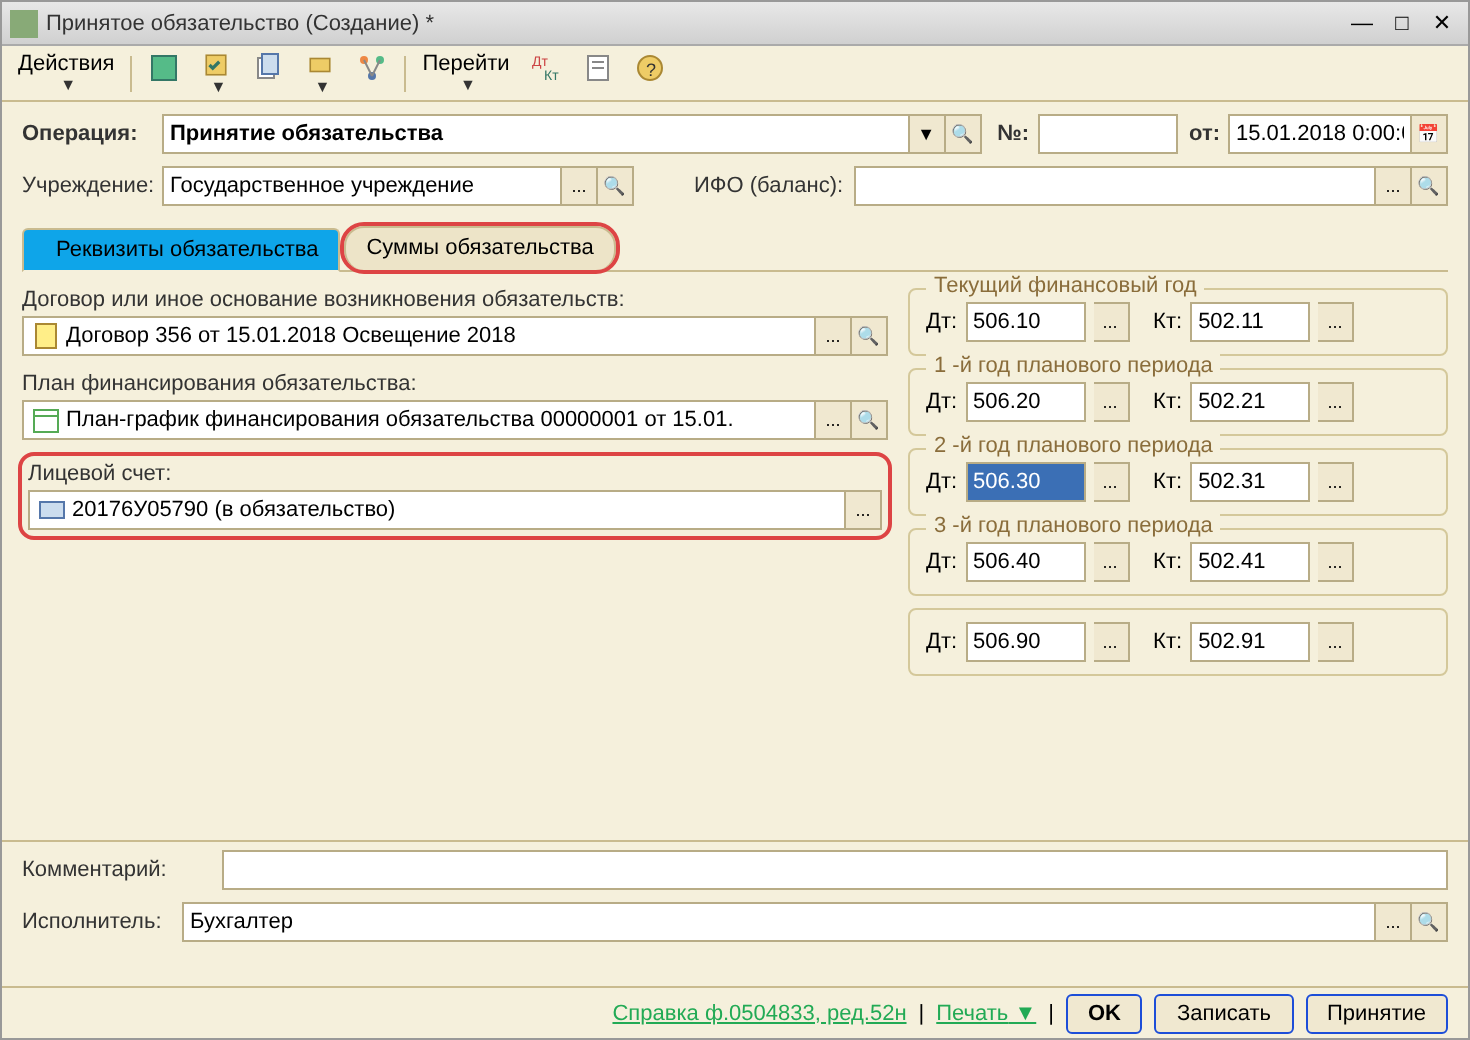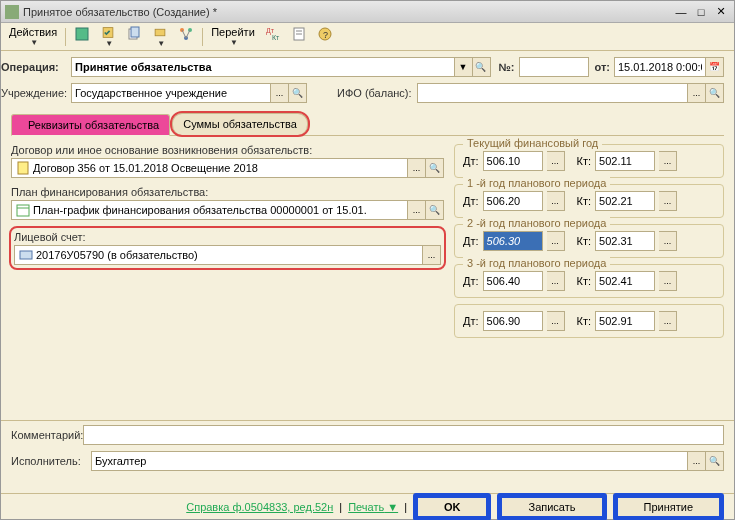--- a/index.html
+++ b/index.html
@@ -7,47 +7,47 @@
 .window { background: #f5f0dc; width: 735px; height: 520px; display: flex; flex-direction: column; border: 1px solid #999; }
 .titlebar { background: linear-gradient(#e8e8e8,#d0d0d0); height: 22px; display: flex; align-items: center; padding: 0 4px; border-bottom: 1px solid #aaa; }
 .titlebar-icon { width: 14px; height: 14px; background: #8a7; margin-right: 4px; }
 .titlebar-text { font-size: 11px; flex: 1; color: #333; }
 .win-btn { width: 18px; height: 16px; display: flex; align-items: center; justify-content: center; font-size: 11px; cursor: pointer; margin-left: 2px; }
 .toolbar { height: 28px; display: flex; align-items: center; padding: 0 4px; border-bottom: 1px solid #c9bb8f; gap: 2px; background:#f5f0dc; }
 .tb-btn { height: 22px; padding: 0 4px; display: flex; align-items: center; font-size: 11px; cursor: pointer; border-radius: 2px; flex-direction: column; }
 .tb-sep { width: 1px; height: 18px; background: #c9bb8f; margin: 0 2px; }
 .tb-icon { width: 16px; height: 16px; display: inline-block; }
 .dd-arr { font-size: 8px; margin-left: 2px; color: #333; }
-.form-area { padding: 6px 10px 4px 0; }
+.form-area { padding: 6px 10px 4px 10px; }
 .row { display: flex; align-items: center; margin-bottom: 6px; font-size: 11px; }
 .lbl { color: #333; }
 .input { height: 20px; border: 1px solid #b8ac86; background: #fff; font-size: 11px; padding: 0 3px; }
 .sel-btn { width: 18px; height: 20px; border: 1px solid #b8ac86; border-left: none; background: #f0e8d0; display: flex; align-items: center; justify-content: center; font-size: 9px; cursor: pointer; }
 .tabs { display: flex; border-bottom: 1px solid #c9bb8f; margin: 0 10px; }
 .tab { padding: 4px 10px; font-size: 11px; border: 1px solid #c9bb8f; border-bottom: none; margin-right: 2px; border-radius: 3px 3px 0 0; cursor: pointer; background: #ede4c8; }
-.tab.active { background: #ec4899; border-bottom: 1px solid #f5f0dc; position: relative; top: 1px; padding-left: 16px; }
+.tab.active { background: #0ea5e9; border-bottom: 1px solid #f5f0dc; position: relative; top: 1px; padding-left: 16px; }
 .tab.hl { outline: 2px solid #d44; border-radius: 10px; }
 .content { flex: 1; padding: 8px 10px; display: flex; gap: 10px; justify-content: flex-end; }
 .left-col { flex: 1; }
 .right-col { width: 270px; }
 .field-group { margin-bottom: 8px; }
 .field-label { font-size: 11px; color: #333; margin-bottom: 2px; display: block; }
 .field-row { display: flex; }
 .field-row .input { flex: 1; }
 .fic { width: 16px; height: 16px; display: inline-block; vertical-align: middle; margin-right: 2px; }
 .group-box { border: 1px solid #d4c89a; border-radius: 4px; padding: 6px 8px 6px 8px; margin-bottom: 6px; position: relative; }
 .group-title { position: absolute; top: -8px; left: 8px; background: #f5f0dc; padding: 0 4px; font-size: 11px; color: #8a6d3b; }
 .dtkt { display: flex; align-items: center; gap: 4px; font-size: 11px; }
 .dtkt .input { width: 60px; }
 .hl-red { outline: 2px solid #d44; border-radius: 6px; padding: 3px; }
-.hl-blue { background: #3b6fb5 !important; color: #fff; font-style: italic; }
+.hl-blue { background: #3b6fb5 !important; color: #fff; }
 .bottom { border-top: 1px solid #c9bb8f; padding: 4px 10px; }
 .footer { height: 26px; display: flex; align-items: center; justify-content: flex-end; padding: 0 10px; gap: 6px; border-top: 1px solid #c9bb8f; font-size: 11px; background:#f5f0dc; }
 .footer a { color: #2a5; text-decoration: underline; cursor: pointer; }
-.footer-btn { padding: 3px 26px; border: 5px solid #1d4ed8; background: #f0e8d0; border-radius: 3px; cursor: pointer; font-size: 11px; }
+.footer-btn { padding: 3px 10px; border: 1px solid #1d4ed8; background: #f0e8d0; border-radius: 3px; cursor: pointer; font-size: 11px; }
 .bold { font-weight: bold; }
 </style>
 </head>
 <body>
 
 <div class="window">
   <div class="titlebar">
     <span class="titlebar-icon"></span>
     <span class="titlebar-text">Принятое обязательство (Создание) *</span>
     <span class="win-btn">—</span>
@@ -244,21 +244,21 @@
           <span style="margin-left:8px">Кт:</span>
           <input class="input" value="502.91" style="">
             <span class="sel-btn">...</span>
         </div>
       </div>
     </div>
   </div>
 
   <div class="bottom">
     <div class="row">
-      <span class="lbl" style="width:72px">Комментарий:</span>
+      <span class="lbl" style="width:100px">Комментарий:</span>
       <input class="input" style="flex: 1 1 0%;" value="">
     </div>
     <div class="row" style="margin-bottom:18px">
       <span class="lbl" style="width:80px">Исполнитель:</span>
       <input class="input" style="flex: 1 1 0%;" value="Бухгалтер">
       <span class="sel-btn">...</span>
       <span class="sel-btn">🔍</span>
     </div>
   </div>
 

